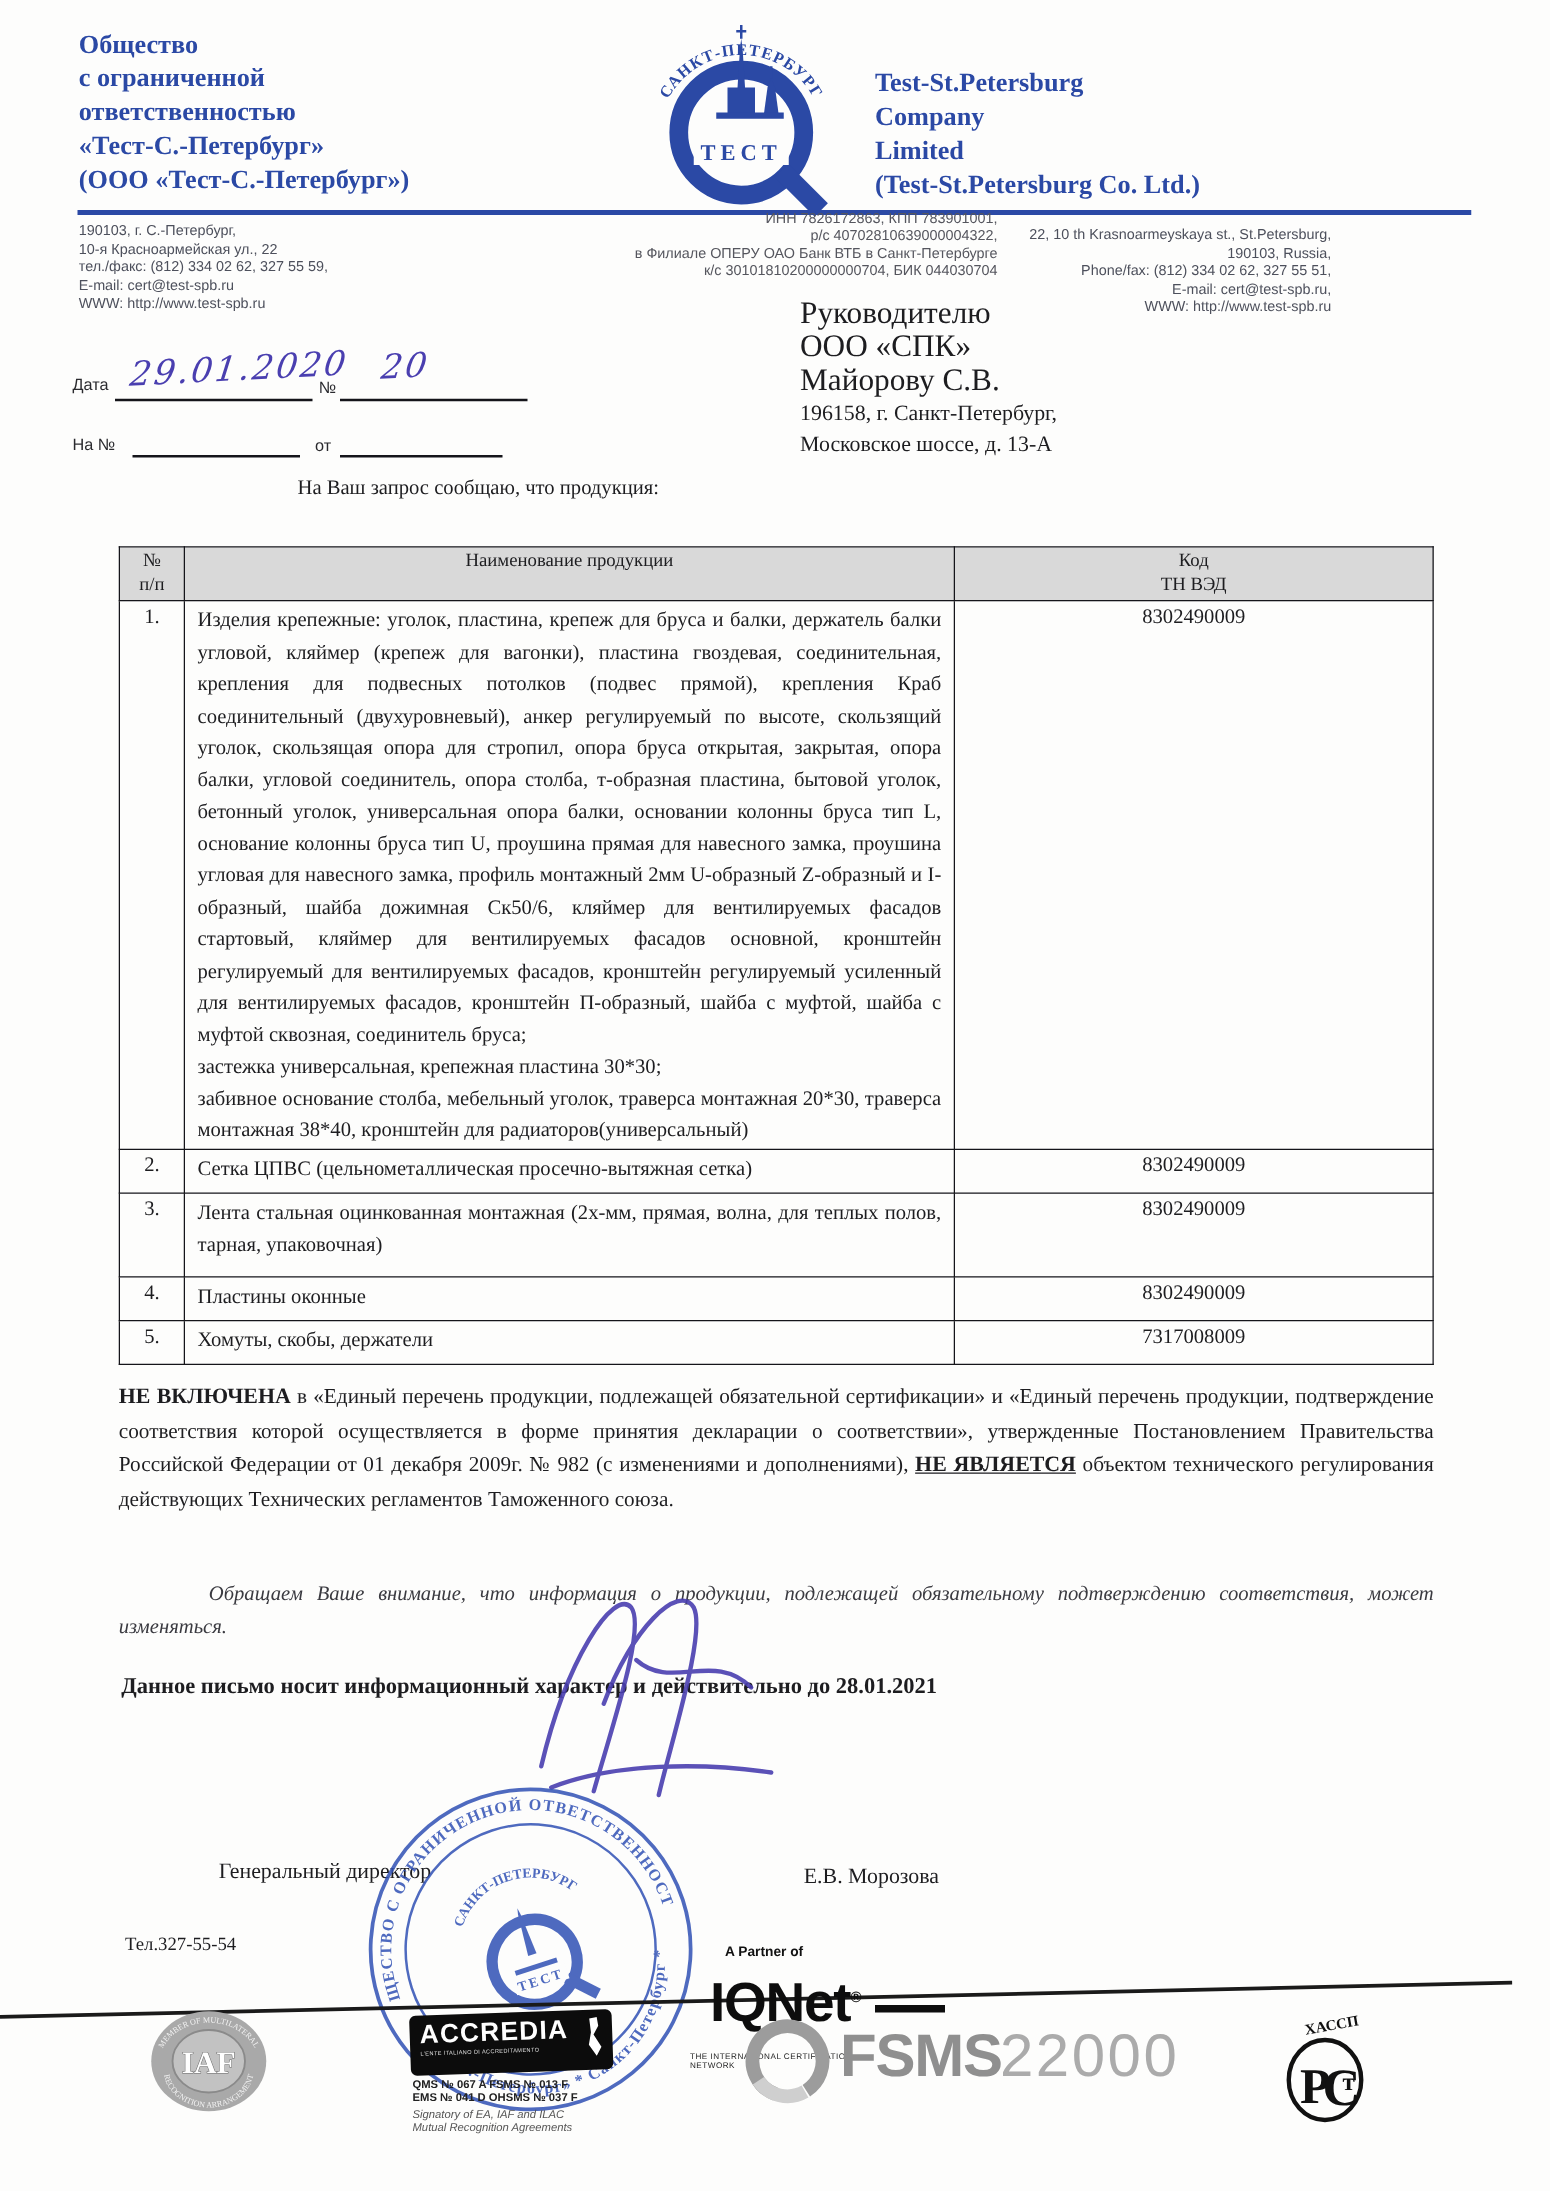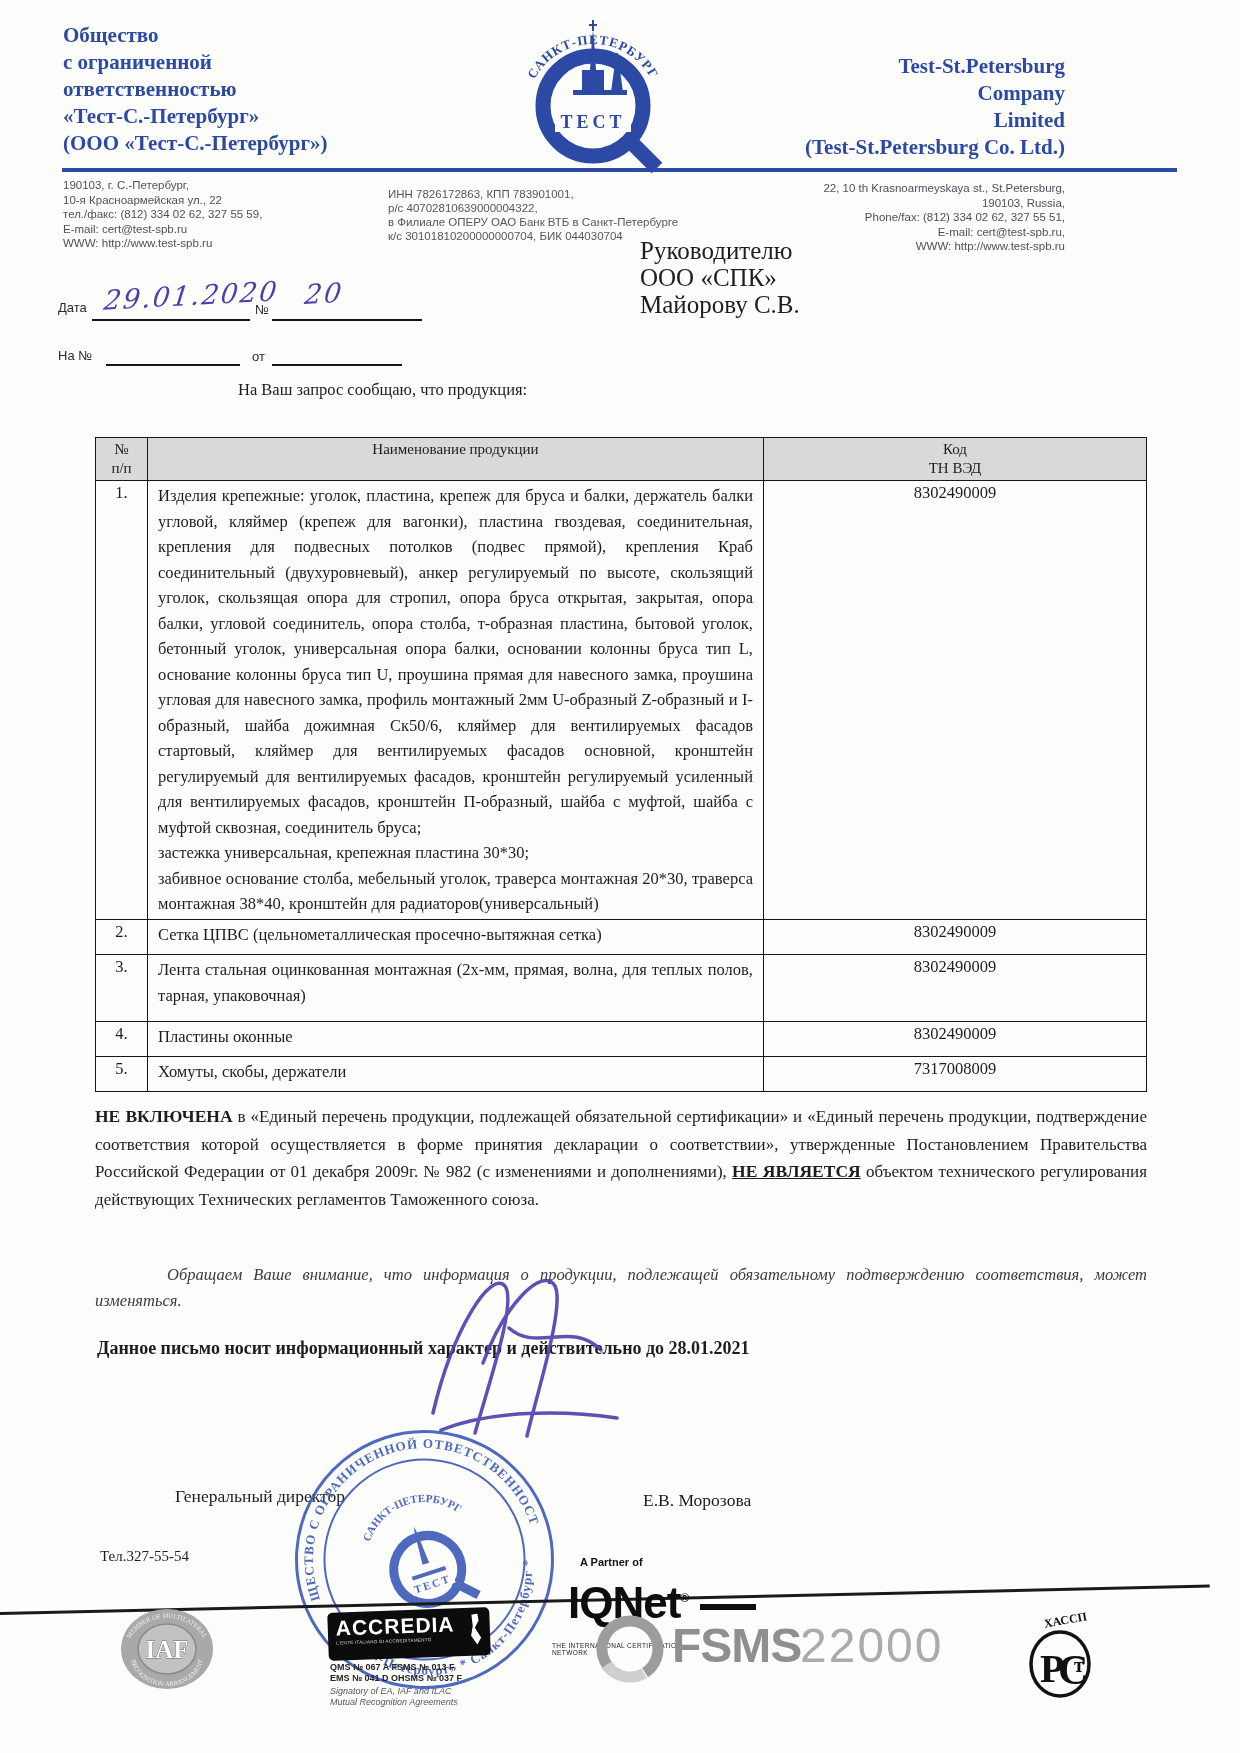--- a/index.html
+++ b/index.html
@@ -1,24 +1,24 @@
 <!DOCTYPE html>
 <html><head>
 <meta charset="utf-8">
 <style>
   html,body{margin:0;padding:0;background:#e9e9e9;}
   .page{position:relative;width:1240px;height:1753px;background:#fdfdfc;overflow:hidden;
         font-family:"Liberation Serif",serif;color:#1d1d20;}
   .abs{position:absolute;}
   .ml{white-space:pre-line;}
   .hdr-ru{left:63px;top:22px;width:360px;font-weight:bold;font-size:21px;line-height:27px;color:#2b49a5;}
-  .hdr-en{left:700px;top:53px;width:365px;text-align:right;font-weight:bold;font-size:21px;line-height:27px;color:#2b49a5;}
+  .hdr-en{left:700px;top:53px;width:365px;font-weight:bold;font-size:21px;line-height:27px;color:#2b49a5;}
   .rule{left:62px;top:168px;width:1115px;height:4px;background:#2b49a5;}
   .small-ru{left:63px;top:178px;width:330px;font-family:"Liberation Sans",sans-serif;font-size:11.5px;line-height:14.5px;color:#4d505c;}
-  .small-bank{left:388px;top:187px;width:410px;text-align:left;font-family:"Liberation Sans",sans-serif;font-size:11.5px;line-height:14px;color:#55565e;}
+  .small-bank{left:388px;top:168px;width:410px;text-align:right;font-family:"Liberation Sans",sans-serif;font-size:11.5px;line-height:14px;color:#55565e;}
   .small-en{left:735px;top:181px;width:330px;text-align:right;font-family:"Liberation Sans",sans-serif;font-size:11.5px;line-height:14.5px;color:#4d505c;}
   .lbl{font-family:"Liberation Sans",sans-serif;font-size:13px;color:#2a2a2e;}
   .uline{height:2px;background:#15151a;}
   .hand{font-family:"DejaVu Serif",serif;font-style:italic;color:#4a3fb0;font-size:27px;
         transform:rotate(-3deg) skewX(-10deg);letter-spacing:2px;}
   .recipient{left:640px;top:237px;width:280px;font-size:25px;line-height:27px;}
   .recipient-addr{left:640px;top:318px;width:280px;font-size:17.5px;line-height:25px;}
   .intro{left:238px;top:380px;font-size:16.5px;}
   .doc-table{left:95px;top:437px;width:1051px;}
   table{border-collapse:collapse;table-layout:fixed;width:1051px;}
@@ -115,20 +115,22 @@
   <span class="abs hand" style="left:305px;top:278px;">20</span>
 
   <span class="abs lbl" style="left:58px;top:348px;">На №</span>
   <div class="abs uline" style="left:106px;top:364px;width:134px;"></div>
   <span class="abs lbl" style="left:252px;top:349px;">от</span>
   <div class="abs uline" style="left:272px;top:364px;width:130px;"></div>
 
   <div class="abs recipient ml">Руководителю
 ООО «СПК»
 Майорову С.В.</div>
+  <div class="abs recipient-addr ml">196158, г. Санкт-Петербург,
+Московское шоссе, д. 13-А</div>
 
   <div class="abs intro">На Ваш запрос сообщаю, что продукция:</div>
 
   <div class="abs doc-table">
     <table>
       <colgroup>
           <col class="c-num">
           <col class="c-name">
           <col class="c-code">
         </colgroup>

